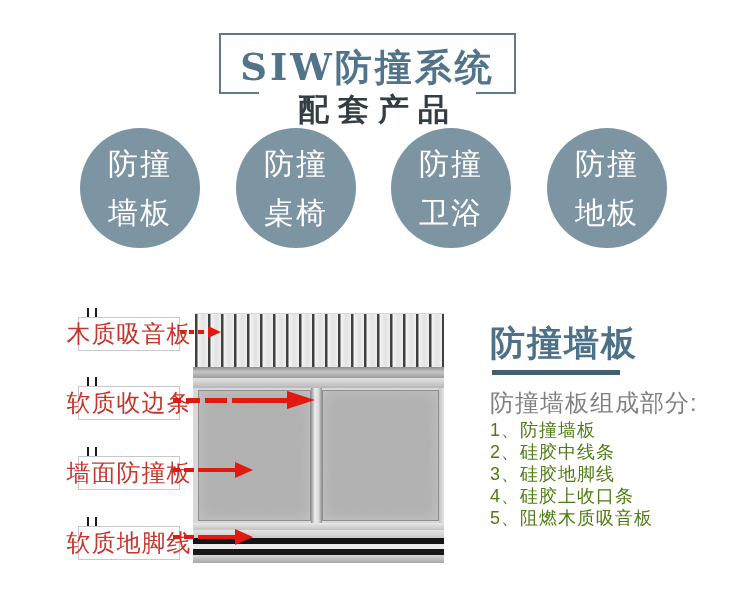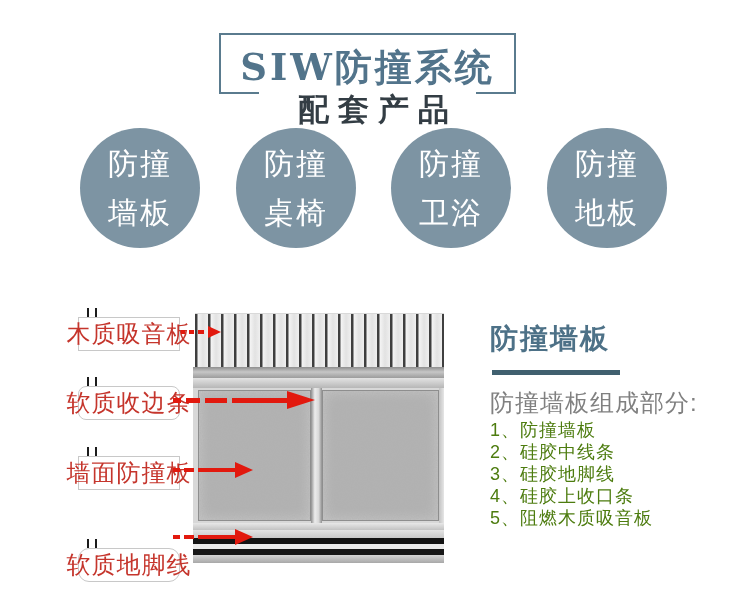--- a/index.html
+++ b/index.html
@@ -55,42 +55,42 @@
   .sk4{position:absolute;left:0;top:19px;width:251px;height:6px;background:#181818;}
   .sk5{position:absolute;left:0;top:25px;width:251px;height:8px;
     background:linear-gradient(to bottom,#d6d6d6,#a8a8a8);}
 
   
   .lbl{position:absolute;left:78px;width:100px;height:32px;background:#ffffff;
     border:1px solid #c8c8c8;color:#c5352c;display:flex;align-items:center;justify-content:center;
     font-family:"Liberation Sans",sans-serif;font-size:24px;letter-spacing:1px;white-space:nowrap;}
   .lbl .q{position:absolute;top:-10px;left:8px;width:6px;height:9px;
     border-left:2px solid #1c1c1c;border-right:2px solid #1c1c1c;}
-  .l1{top:317px;} .l2{top:386px;border-radius:8px;} .l3{top:456px;} .l4{top:548px;border-radius:11px;}
+  .l1{top:317px;} .l2{top:386px;} .l3{top:456px;} .l4{top:526px;}
 
   
   .arrow{position:absolute;display:flex;align-items:center;}
   .arrow .d{background:#e2190e;}
   .arrow .h{width:0;height:0;}
   .a1{left:181px;top:326px;}
   .a1 .d{height:4px;margin-right:4px;}
   .a1 .h{border-left:13px solid #e2190e;border-top:6px solid transparent;border-bottom:6px solid transparent;}
   .a2{left:173px;top:391px;}
   .a2 .d{height:5px;margin-right:5px;}
   .a2 .h{border-left:28px solid #e2190e;border-top:9px solid transparent;border-bottom:9px solid transparent;}
   .a3{left:173px;top:462px;}
   .a3 .d{height:4px;margin-right:4px;}
   .a3 .h{border-left:18px solid #e2190e;border-top:8px solid transparent;border-bottom:8px solid transparent;}
   .a4{left:173px;top:529px;}
   .a4 .d{height:4px;margin-right:4px;}
   .a4 .h{border-left:18px solid #e2190e;border-top:8px solid transparent;border-bottom:8px solid transparent;}
 
   
   .d-head{position:absolute;left:490px;top:320px;font-family:"Liberation Sans",sans-serif;
-    font-size:28px;font-weight:bold;color:#4d7187;letter-spacing:2px;white-space:nowrap;}
+    font-size:35px;font-weight:bold;color:#4d7187;letter-spacing:2px;white-space:nowrap;}
   .d-underline{position:absolute;left:492px;top:370px;width:128px;height:5px;background:#40606f;}
   .d-sub{position:absolute;left:490px;top:387px;font-family:Liberation Sans, sans-serif;
     font-size:24px;color:#808080;letter-spacing:1px;white-space:nowrap;}
   .d-list{position:absolute;left:490px;top:419px;font-family:"Liberation Sans",sans-serif;
     font-size:18px;color:#4d7c0f;}
   .d-list div{height:22px;line-height:22px;letter-spacing:1px;white-space:nowrap;}
 </style>
 </head>
 <body>
 

